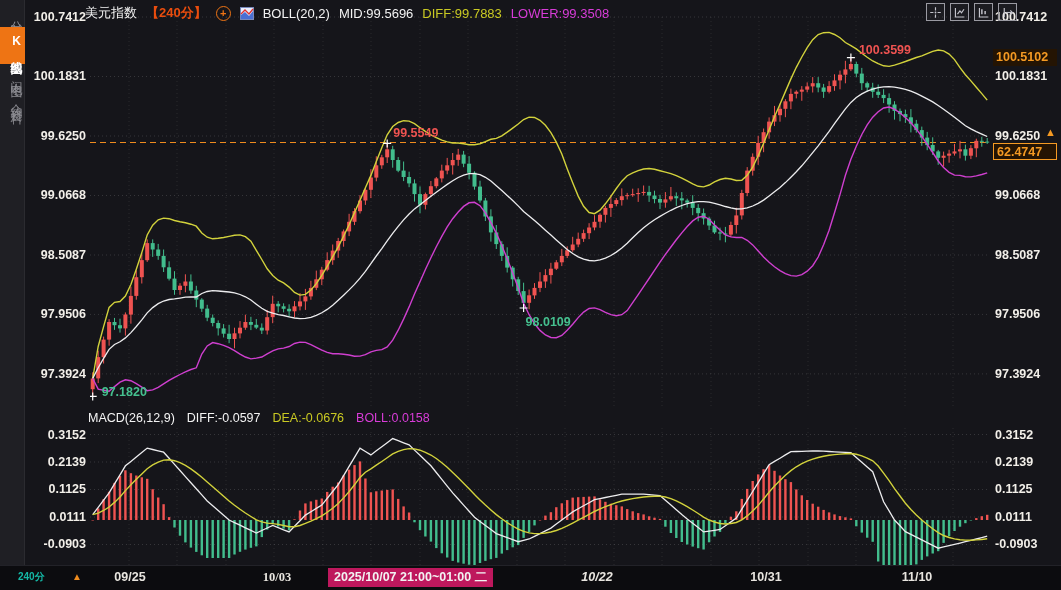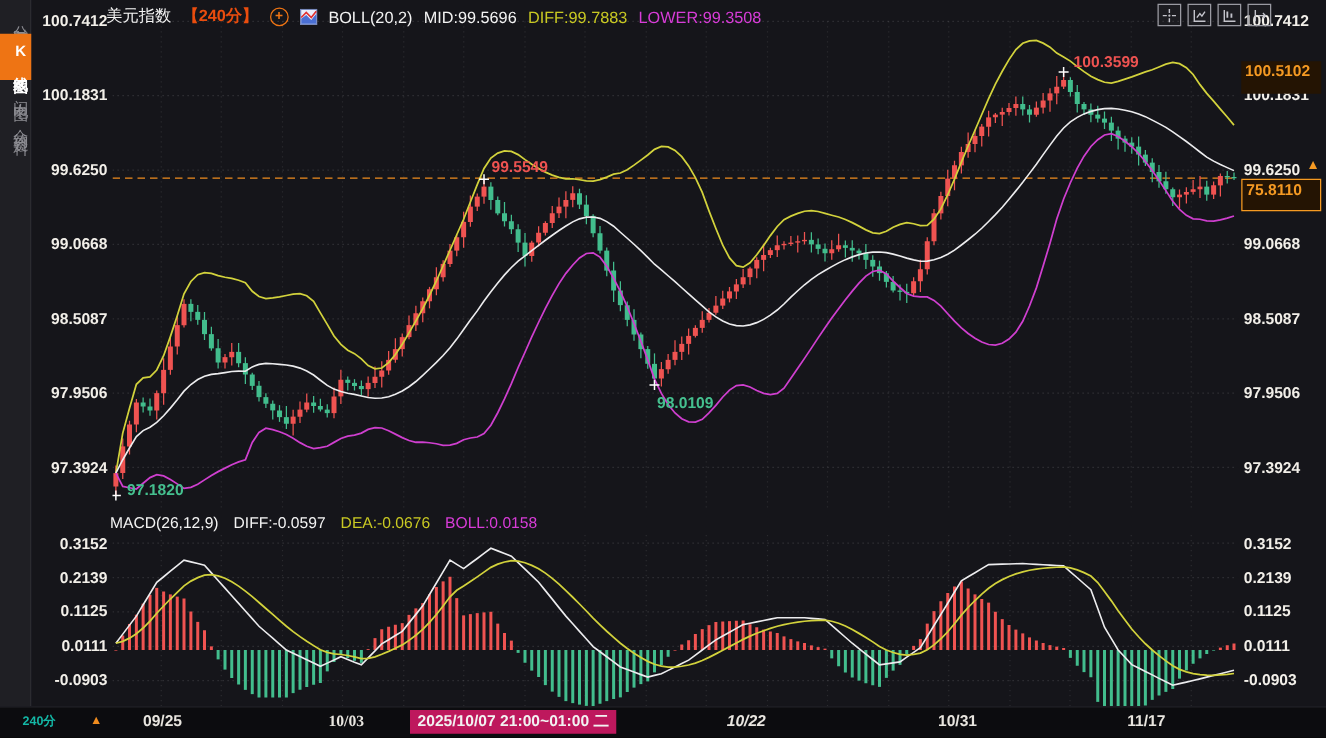--- a/index.html
+++ b/index.html
@@ -22,21 +22,21 @@
                font-size:11px;line-height:12px;text-align:center;font-weight:700;}
   
   #toolbar{position:absolute;left:926px;top:3px;display:flex;gap:5px;z-index:5;}
   .tool-btn{width:17px;height:16px;border:1px solid #9a9aa2;display:flex;align-items:center;justify-content:center;
             background:rgba(255,255,255,0.03);cursor:pointer;}
   .tool-btn svg{stroke:#c3c3cb;fill:none;stroke-width:1.4;}
   
   .tick{position:absolute;font-size:12.5px;font-weight:700;color:#f2efe9;height:16px;line-height:16px;}
   .tick-l{left:26px;width:60px;text-align:right;}
   .tick-r{left:995px;width:64px;text-align:left;}
-  .badge{position:absolute;left:993px;width:64px;height:26px;line-height:17px;font-size:12.5px;font-weight:700;
+  .badge{position:absolute;left:993px;width:64px;height:17px;line-height:17px;font-size:12.5px;font-weight:700;
          color:#f59a23;background:#241403;text-align:left;padding-left:3px;box-sizing:border-box;z-index:4;}
   #price-badge{border:1px solid #f59a23;}
   #latest-arrow{position:absolute;left:1045px;top:126px;color:#f59a23;font-size:11px;z-index:5;cursor:pointer;}
   
   #main-chart{position:absolute;left:90px;top:8px;z-index:1;}
   #macd-chart{position:absolute;left:90px;top:428px;z-index:1;}
   #macd-header{position:absolute;left:88px;top:411px;display:flex;gap:12px;font-size:12.5px;font-weight:400;
                white-space:nowrap;z-index:5;}
   svg text{font-family:"Liberation Sans","DejaVu Sans",sans-serif;font-size:12.5px;font-weight:700;}
   
@@ -123,21 +123,21 @@
       <div class="tick tick-r" style="top: 9px;">100.7412</div>
       <div class="tick tick-r" style="top: 68.4868px;">100.1831</div>
       <div class="tick tick-r" style="top: 127.974px;">99.6250</div>
       <div class="tick tick-r" style="top: 187.471px;">99.0668</div>
       <div class="tick tick-r" style="top: 246.958px;">98.5087</div>
       <div class="tick tick-r" style="top: 306.444px;">97.9506</div>
       <div class="tick tick-r" style="top: 365.942px;">97.3924</div>
     </div>
 
   <div id="high-badge" class="badge" style="top:49px;">100.5102</div>
-  <div id="price-badge" class="badge" style="top:143px;">75.8110</div>
+  <div id="price-badge" class="badge" style="top:143px;">62.4747</div>
   <div id="latest-arrow">▲</div>
 
   <svg id="main-chart" width="900" height="404">
       <line x1="0" x2="900" y1="9.0" y2="9.0" stroke="rgba(255,255,255,0.14)" stroke-dasharray="1 3"></line>
       <line x1="0" x2="900" y1="68.5" y2="68.5" stroke="rgba(255,255,255,0.14)" stroke-dasharray="1 3"></line>
       <line x1="0" x2="900" y1="128.0" y2="128.0" stroke="rgba(255,255,255,0.14)" stroke-dasharray="1 3"></line>
       <line x1="0" x2="900" y1="187.5" y2="187.5" stroke="rgba(255,255,255,0.14)" stroke-dasharray="1 3"></line>
       <line x1="0" x2="900" y1="247.0" y2="247.0" stroke="rgba(255,255,255,0.14)" stroke-dasharray="1 3"></line>
       <line x1="0" x2="900" y1="306.4" y2="306.4" stroke="rgba(255,255,255,0.14)" stroke-dasharray="1 3"></line>
       <line x1="0" x2="900" y1="365.9" y2="365.9" stroke="rgba(255,255,255,0.14)" stroke-dasharray="1 3"></line>
@@ -720,16 +720,16 @@
 
 
   <div id="bottombar">
     <span id="period-btn">240分</span>
     <span id="period-arrow">▲</span>
     <span id="selected-date">2025/10/07 21:00~01:00 二</span>
   <span class="x-date" style="left: 130px;">09/25</span>
       <span class="x-date" style="left: 277px; font-family: Liberation Serif, serif;">10/03</span>
       <span class="x-date" style="left: 597px; font-style: italic;">10/22</span>
       <span class="x-date" style="left: 766px;">10/31</span>
-      <span class="x-date" style="left: 917px;">11/17</span>
+      <span class="x-date" style="left: 917px;">11/10</span>
     </div>
 
 </div>
 
 </body></html>

